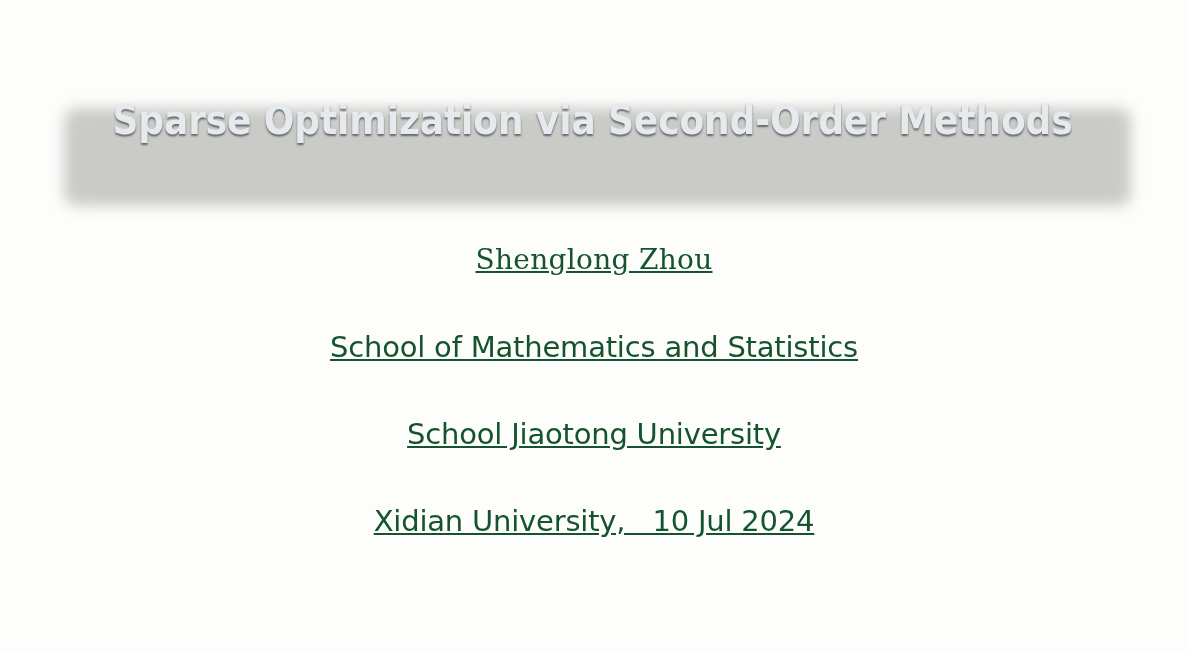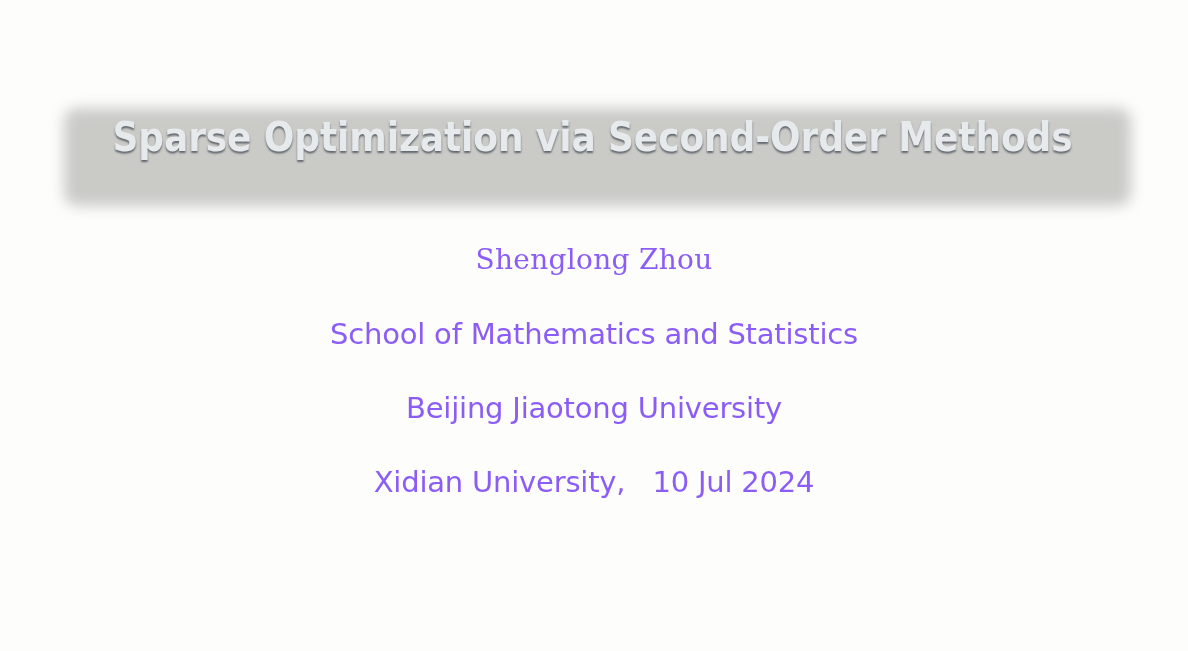--- a/index.html
+++ b/index.html
@@ -33,38 +33,37 @@
     height: 98px;
     border-radius: 13px;
     background: #b9b9b6;
     filter: blur(7px);
     opacity: 0.75;
   }
 
   #title-bar {
     position: absolute;
     left: 58px;
-    top: 90px;
+    top: 100px;
     width: 1067px;
     height: 98px;
     border-radius: 13px;
     background:
       radial-gradient(120% 170% at 42% -15%,
         rgba(86,121,150,0.55) 0%,
         rgba(86,121,150,0.20) 38%,
         rgba(0,0,0,0.00) 66%),
       linear-gradient(to bottom,
         #335madd 0%,
         #32526e 0%,
         #2f4e6a 38%,
         #2a4560 78%,
         #27405a 100%);
     box-sizing: border-box;
     display: flex;
-    align-items: center;
     overflow: hidden;
   }
 
   #title-text {
     padding-left: 32px;
     padding-right: 30px;
     padding-bottom: 4px;
     font-family: "DejaVu Sans Condensed", "Liberation Sans Narrow", "Liberation Sans", sans-serif;
     font-size: 40px;
     font-weight: bold;
@@ -81,57 +80,59 @@
 
   #byline {
     position: absolute;
     left: 0;
     top: 246px;
     width: 1188px;
     text-align: center;
   }
 
   .byline-line {
-    color: #8b5cf6;
+    color: #14532d;
     line-height: 1;
     white-space: pre;
+    text-decoration: underline;
   }
 
   .byline-line.author {
     font-family: "DejaVu Serif", "Liberation Serif", serif;
     font-size: 28px;
     font-weight: normal;
     letter-spacing: 0.3px;
     height: 74px;
   }
 
   .byline-line.affil {
     font-family: "DejaVu Sans", sans-serif;
     font-size: 29px;
     font-weight: normal;
     letter-spacing: -0.2px;
     height: 74px;
+    margin-top: 13px;
   }
 </style>
 </head>
 <body>
 
 <div id="slide">
 
   <div id="title-shadow"></div>
 
   <div id="title-bar">
     <div id="title-text">Sparse Optimization via Second-Order Methods</div>
   </div>
 
   <div id="byline">
 
     <div class="byline-line author">Shenglong Zhou</div>
 
     <div class="byline-line affil">School of Mathematics and Statistics</div>
 
-    <div class="byline-line affil">Beijing Jiaotong University</div>
+    <div class="byline-line affil">School Jiaotong University</div>
 
     <div class="byline-line affil">Xidian University,   10 Jul 2024</div>
 
   </div>
 
 </div>
 
 </body></html>

